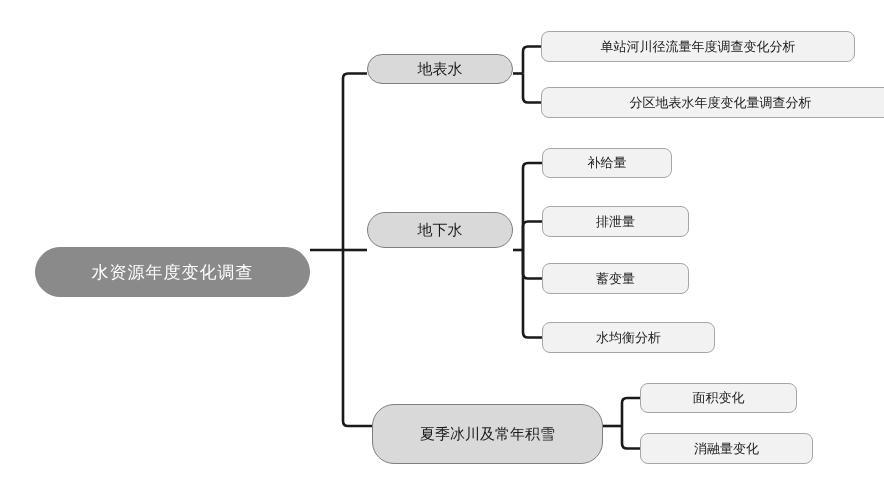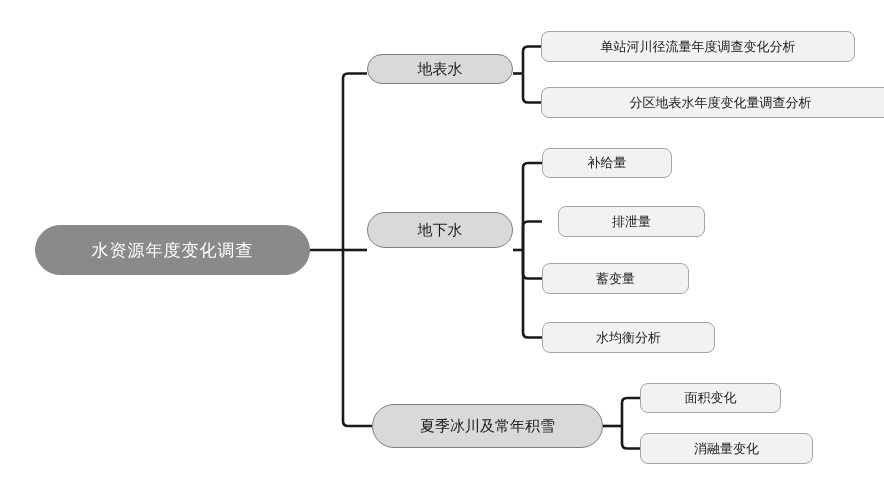--- a/index.html
+++ b/index.html
@@ -14,21 +14,21 @@
     font-family:"Liberation Sans","DejaVu Sans",sans-serif; overflow:hidden;
   }
   #connector-layer{position:absolute;left:0;top:0;width:884px;height:498px;}
   .node{
     position:absolute; box-sizing:border-box;
     display:flex; align-items:center; justify-content:center;
     white-space:nowrap; color:var(--node-text); cursor:default;
   }
   .node.root{
     background:var(--root-fill); color:var(--root-text);
-    font-size:17px; letter-spacing:1px; border:1px solid var(--root-fill);
+    font-size:17px; letter-spacing:1px; border:1px solid var(--root-fill);margin-top:22px;
   }
   .node.branch{
     background:var(--branch-fill); border:1.4px solid var(--branch-border);
     font-size:15px;
   }
   .node.leaf{
     background:var(--leaf-fill); border:1.2px solid var(--leaf-border);
     border-radius:8px; font-size:13px;
   }
   path.connector{fill:none; stroke:var(--line); stroke-width:2.6px; stroke-linecap:butt;}
@@ -53,19 +53,19 @@
       <path d="M603,426 H622" class="connector"></path>
       <path d="M622,426 V403 Q622,398 627,398 H640" class="connector"></path>
       <path d="M622,426 V443.5 Q622,448.5 627,448.5 H640" class="connector"></path>
     </svg>
 <div class="node root" style="left: 35px; top: 225px; width: 275px; height: 50px; border-radius: 25px;">水资源年度变化调查</div>
     <div class="node branch" style="left: 367px; top: 54px; width: 146px; height: 30px; border-radius: 19.5px;">地表水</div>
     <div class="node leaf" style="left: 541px; top: 31px; width: 314px; height: 31px;">单站河川径流量年度调查变化分析</div>
     <div class="node leaf" style="left: 541px; top: 87px; width: 359px; height: 31px;">分区地表水年度变化量调查分析</div>
     <div class="node branch" style="left: 367px; top: 212px; width: 146px; height: 36px; border-radius: 22px;">地下水</div>
     <div class="node leaf" style="left: 542px; top: 148px; width: 130px; height: 30px;">补给量</div>
-    <div class="node leaf" style="left: 558px; top: 206px; width: 147px; height: 31px;">排泄量</div>
+    <div class="node leaf" style="left: 542px; top: 206px; width: 147px; height: 31px;">排泄量</div>
     <div class="node leaf" style="left: 542px; top: 322px; width: 173px; height: 31px;">水均衡分析</div>
     <div class="node leaf" style="left: 542px; top: 263px; width: 147px; height: 31px;">蓄变量</div>
-    <div class="node branch" style="left: 372px; top: 404px; width: 231px; height: 44px; border-radius: 22px;">夏季冰川及常年积雪</div>
-    <div class="node leaf" style="left: 640px; top: 383px; width: 141px; height: 30px;">面积变化</div>
+    <div class="node branch" style="left: 372px; top: 404px; width: 231px; height: 60px; border-radius: 22px;">夏季冰川及常年积雪</div>
+    <div class="node leaf" style="left: 640px; top: 383px; width: 157px; height: 30px;">面积变化</div>
     <div class="node leaf" style="left: 640px; top: 433px; width: 173px; height: 31px; text-align: right;">消融量变化</div>
   </div>
 
 </body></html>

